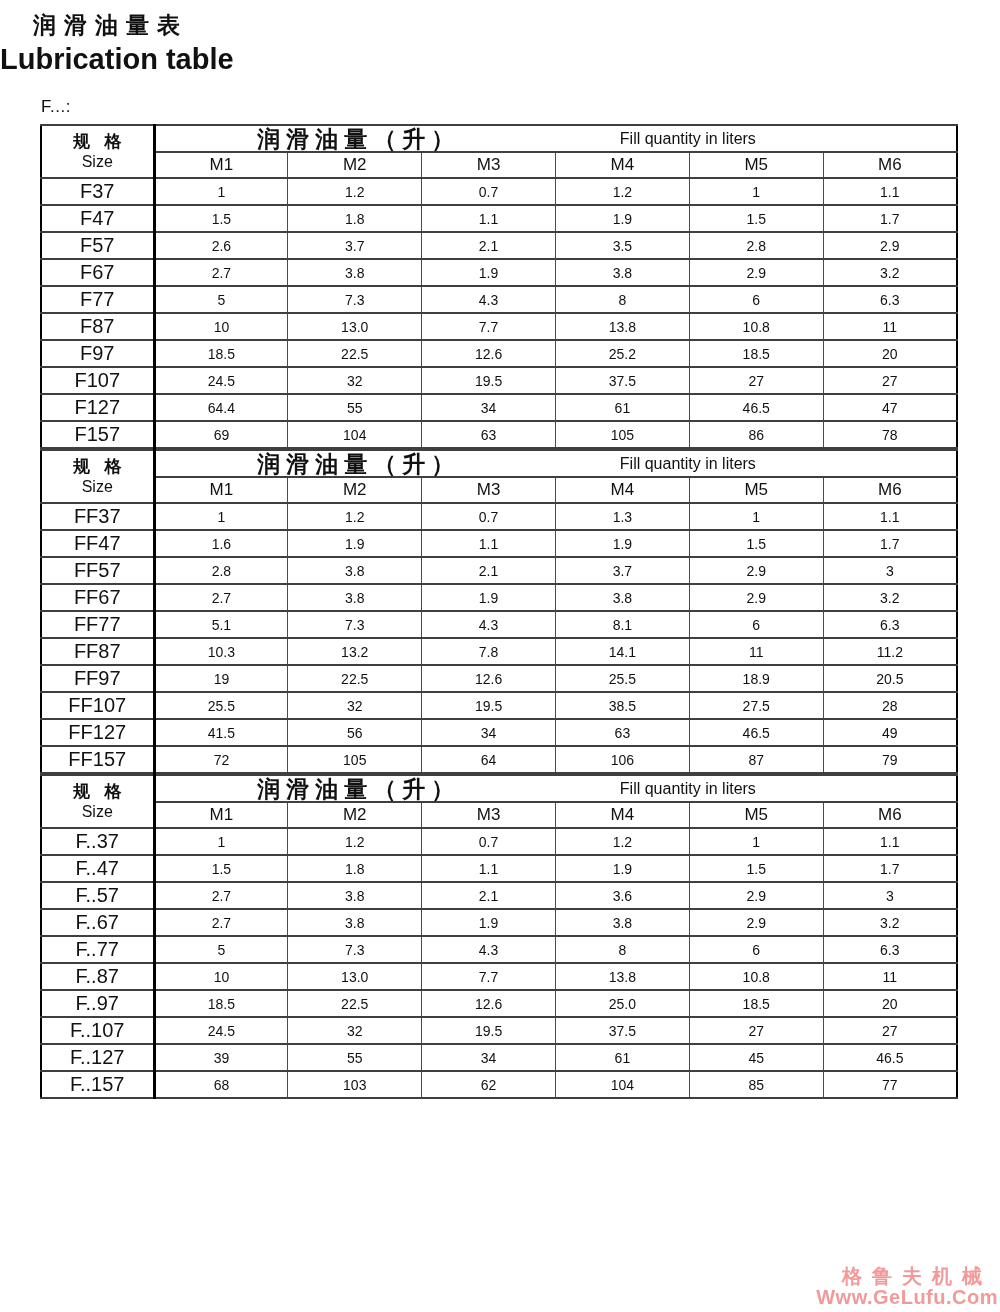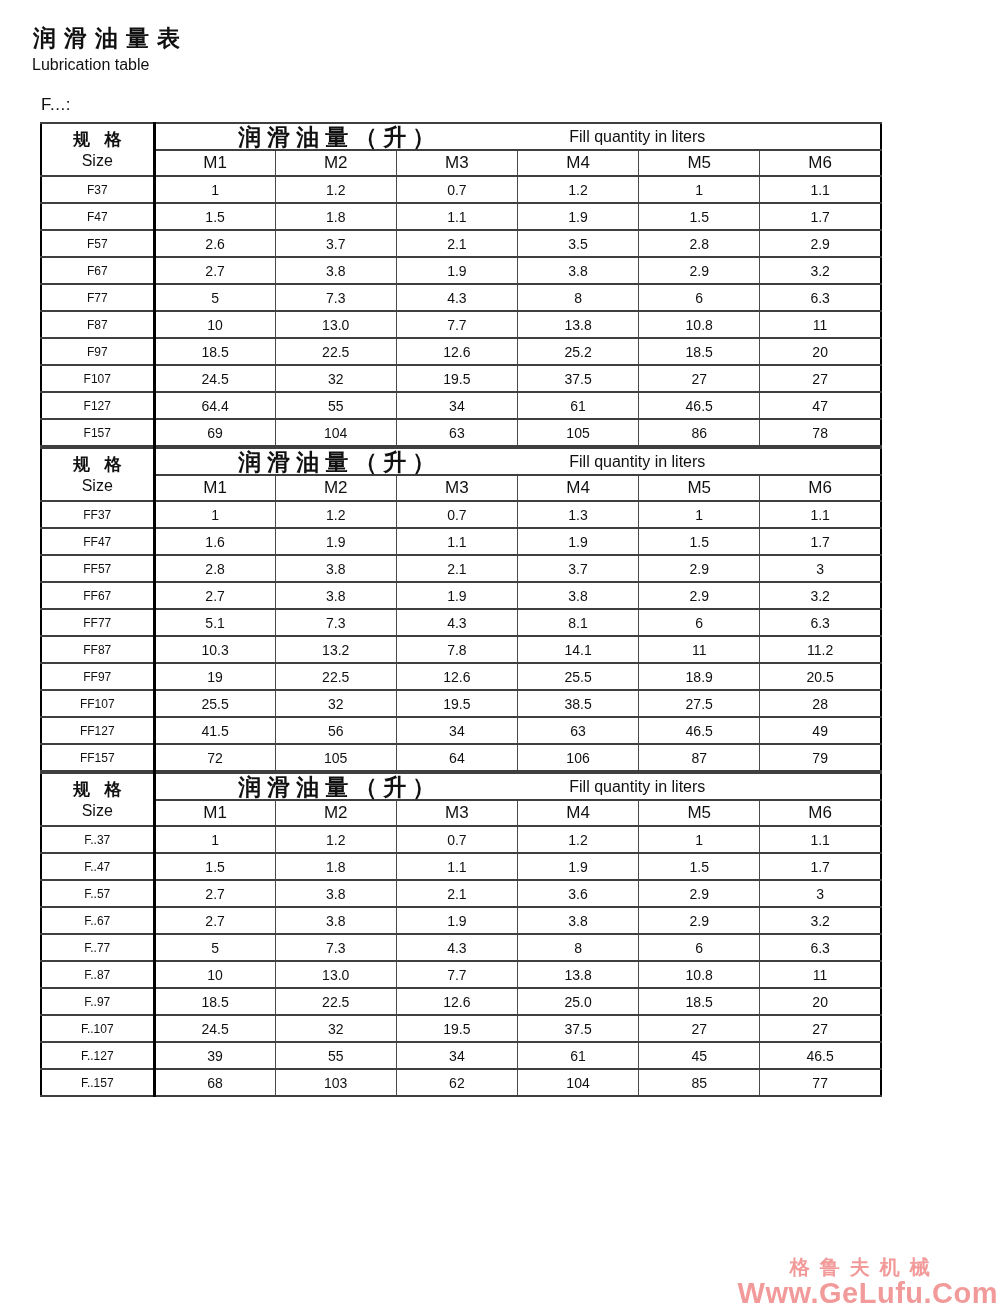--- a/index.html
+++ b/index.html
@@ -7,40 +7,40 @@
     width: 1000px; height: 1312px;
     background: #ffffff;
     font-family: "Liberation Sans", sans-serif;
     color: #111;
     position: relative;
     overflow: hidden;
   }
   .page { position: relative; width: 1000px; height: 1312px; }
 
   .title-zh {
-    padding-top: 25px; margin-left: 33px;
+    padding-top: 12px; margin-left: 33px;
     font-size: 23px; font-weight: bold; letter-spacing: 8px;
     line-height: 1.2;
   }
   .title-en {
-    margin-left: 32px; margin-top: 3px;
-    font-size: 16px; line-height: 1.15;
+    margin-top: 3px;
+    font-size: 29px; line-height: 1.15; font-weight: bold;
   }
 
   .sec-heading {
     margin: 22px 0 7px 41px;
     font-size: 17px; line-height: 1.2;
     letter-spacing: 0.5px;
   }
   .sec-heading.first { margin-top: 21px; }
 
   table.lube-table {
     border-collapse: collapse;
     table-layout: fixed;
-    width: 842px;
+    width: 918px;
     margin-left: 40px;
     border: 2px solid #000;
   }
   col.size-col { width: 113px; }
 
   th, td {
     border-left: 1px solid #4a4a4a;
     border-right: 1px solid #4a4a4a;
     border-top: 2px solid #3f3f3f;
     border-bottom: 2px solid #3f3f3f;
@@ -70,36 +70,37 @@
     position: absolute; left: 66.5%; top: 50%;
     transform: translate(-50%, -50%);
     font-size: 16px; white-space: nowrap;
   }
 
   tr.m-row th { font-size: 17px; height: 24px; }
 
   tbody td { font-size: 14px; }
   tbody td:first-child {
     border-right: 3px solid #000;
-    font-size: 12px;
+    font-size: 20px;
   }
 
   .watermark {
     position: absolute;
     right: 2px; bottom: 4px;
     text-align: center;
   }
   .wm-zh {
     font-size: 20px; font-weight: bold;
     letter-spacing: 10px;
     line-height: 1.1;
     margin-right: 6px;
+    text-align: right;
   }
   .wm-url {
-    font-size: 29px; font-weight: bold;
+    font-size: 20px; font-weight: bold;
     letter-spacing: 0.5px;
     line-height: 1.05;
   }
 </style>
 </head>
 <body>
 
 <div class="page">
 
   <div class="title-zh">润滑油量表</div>

